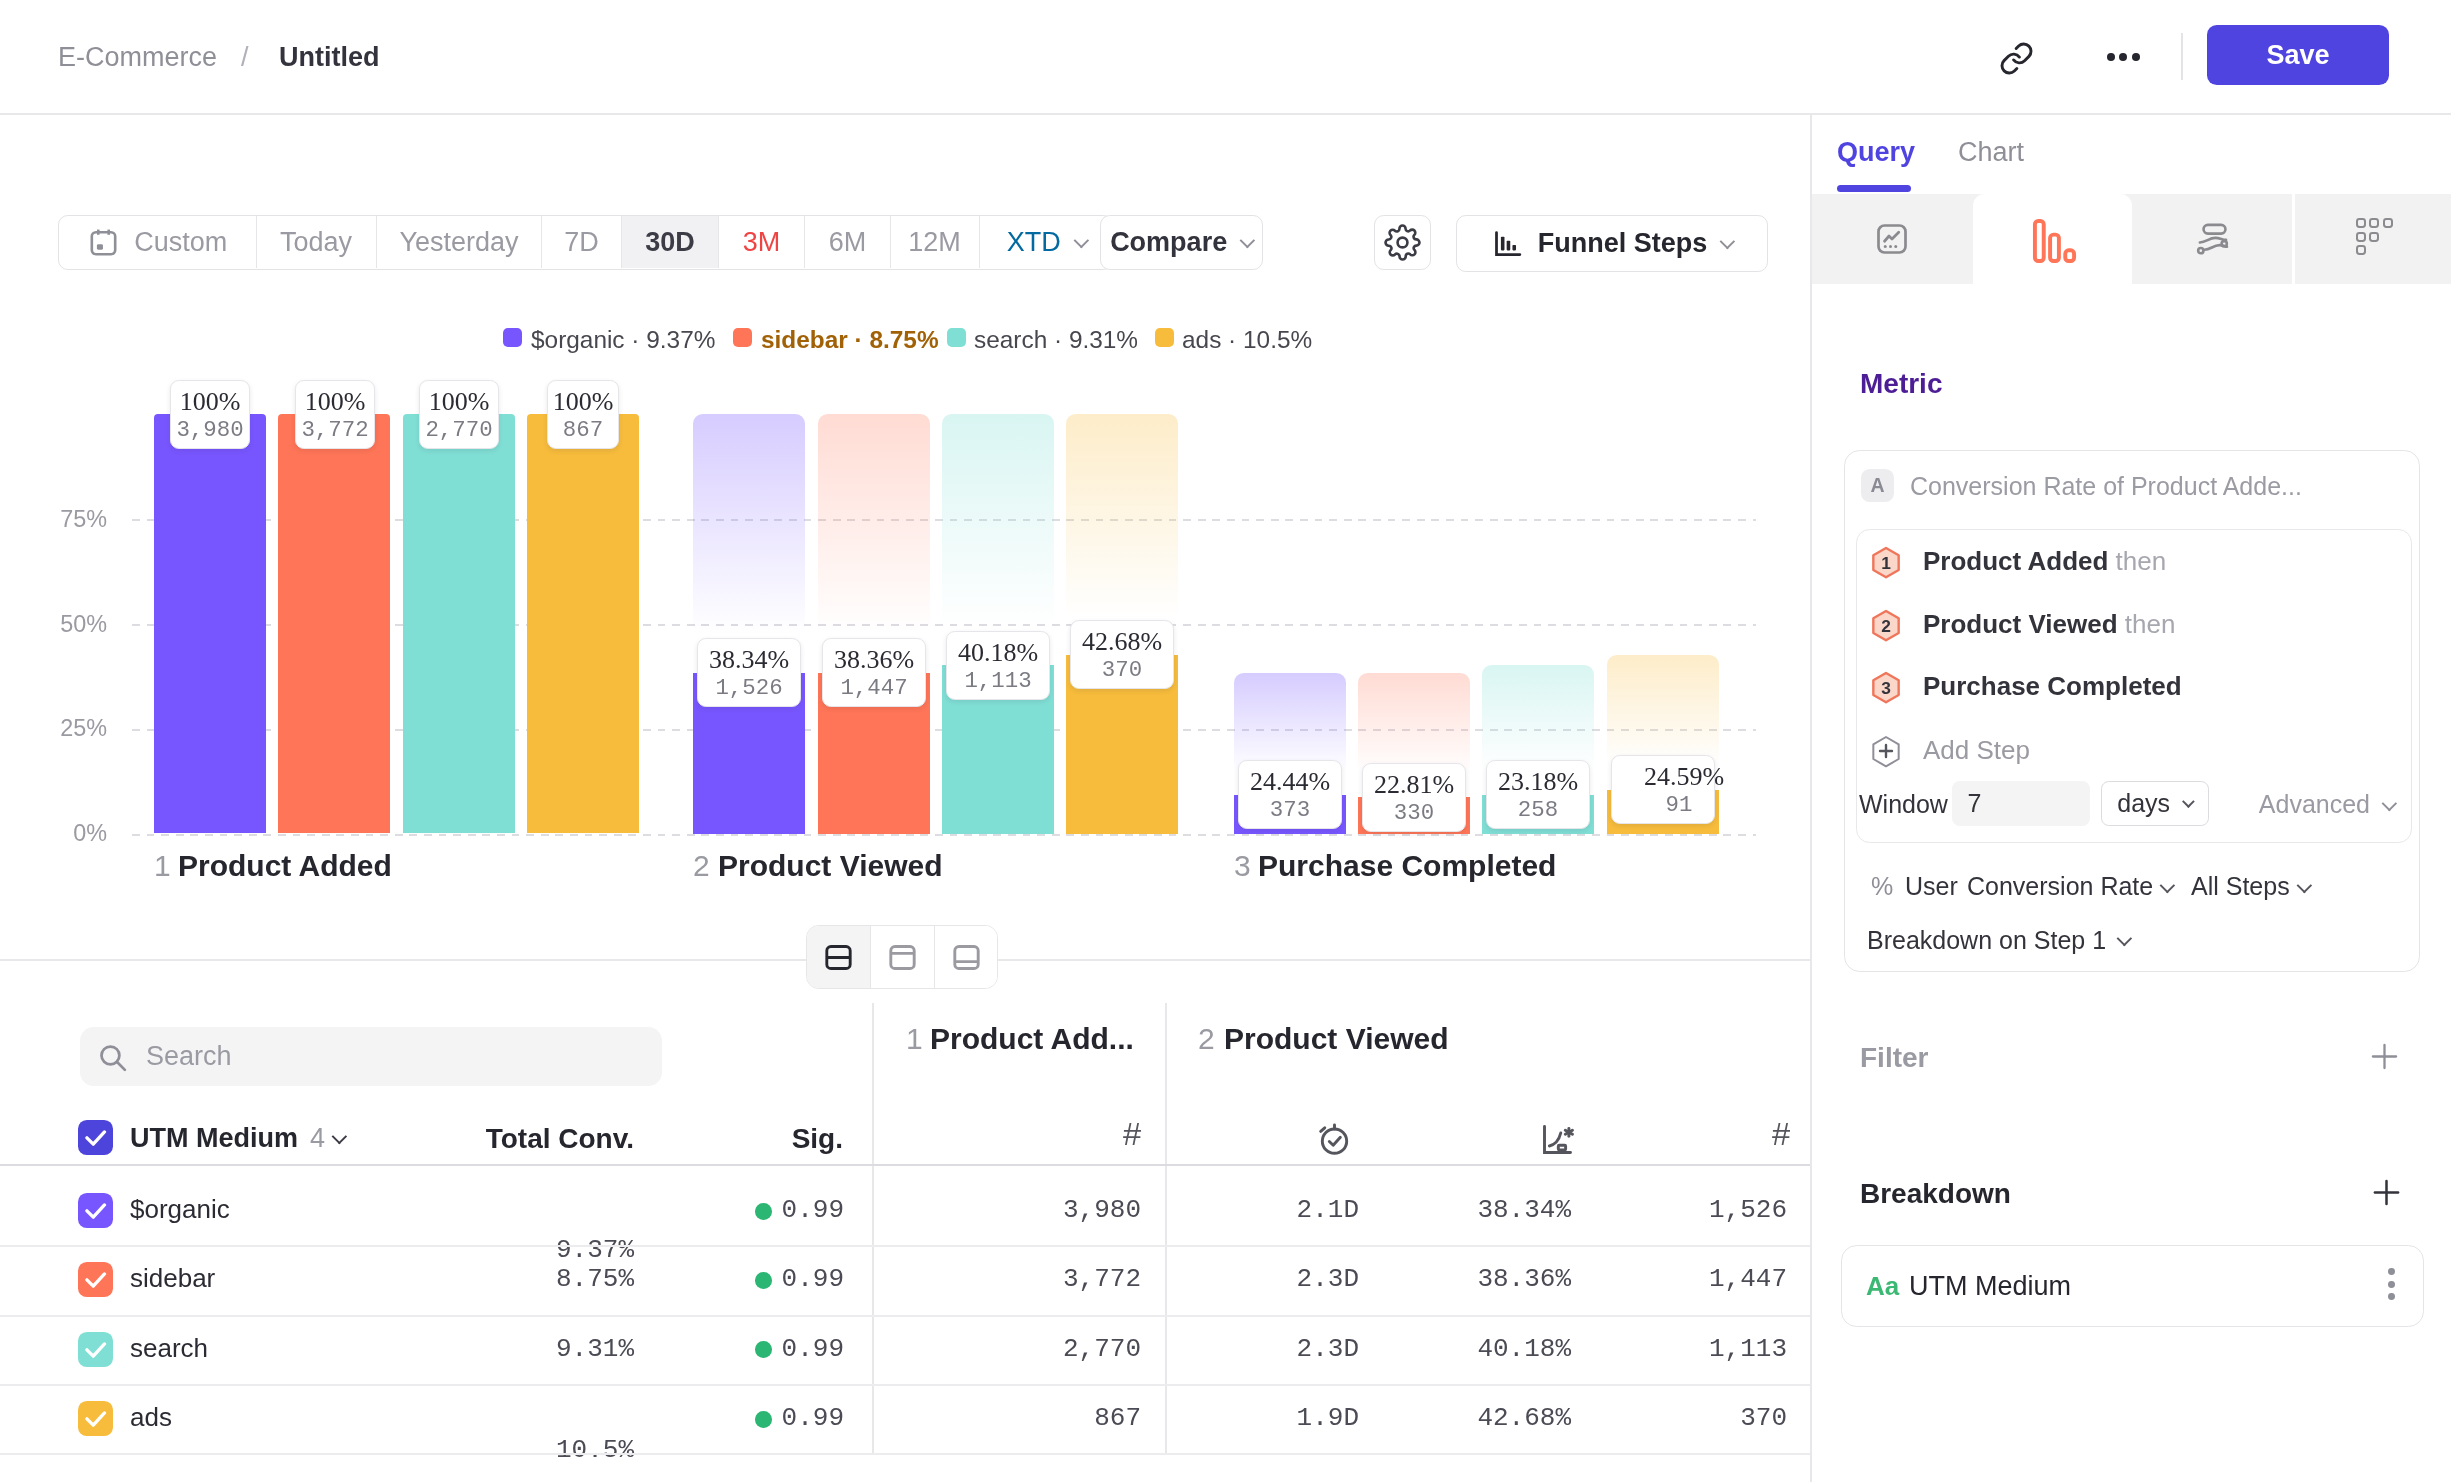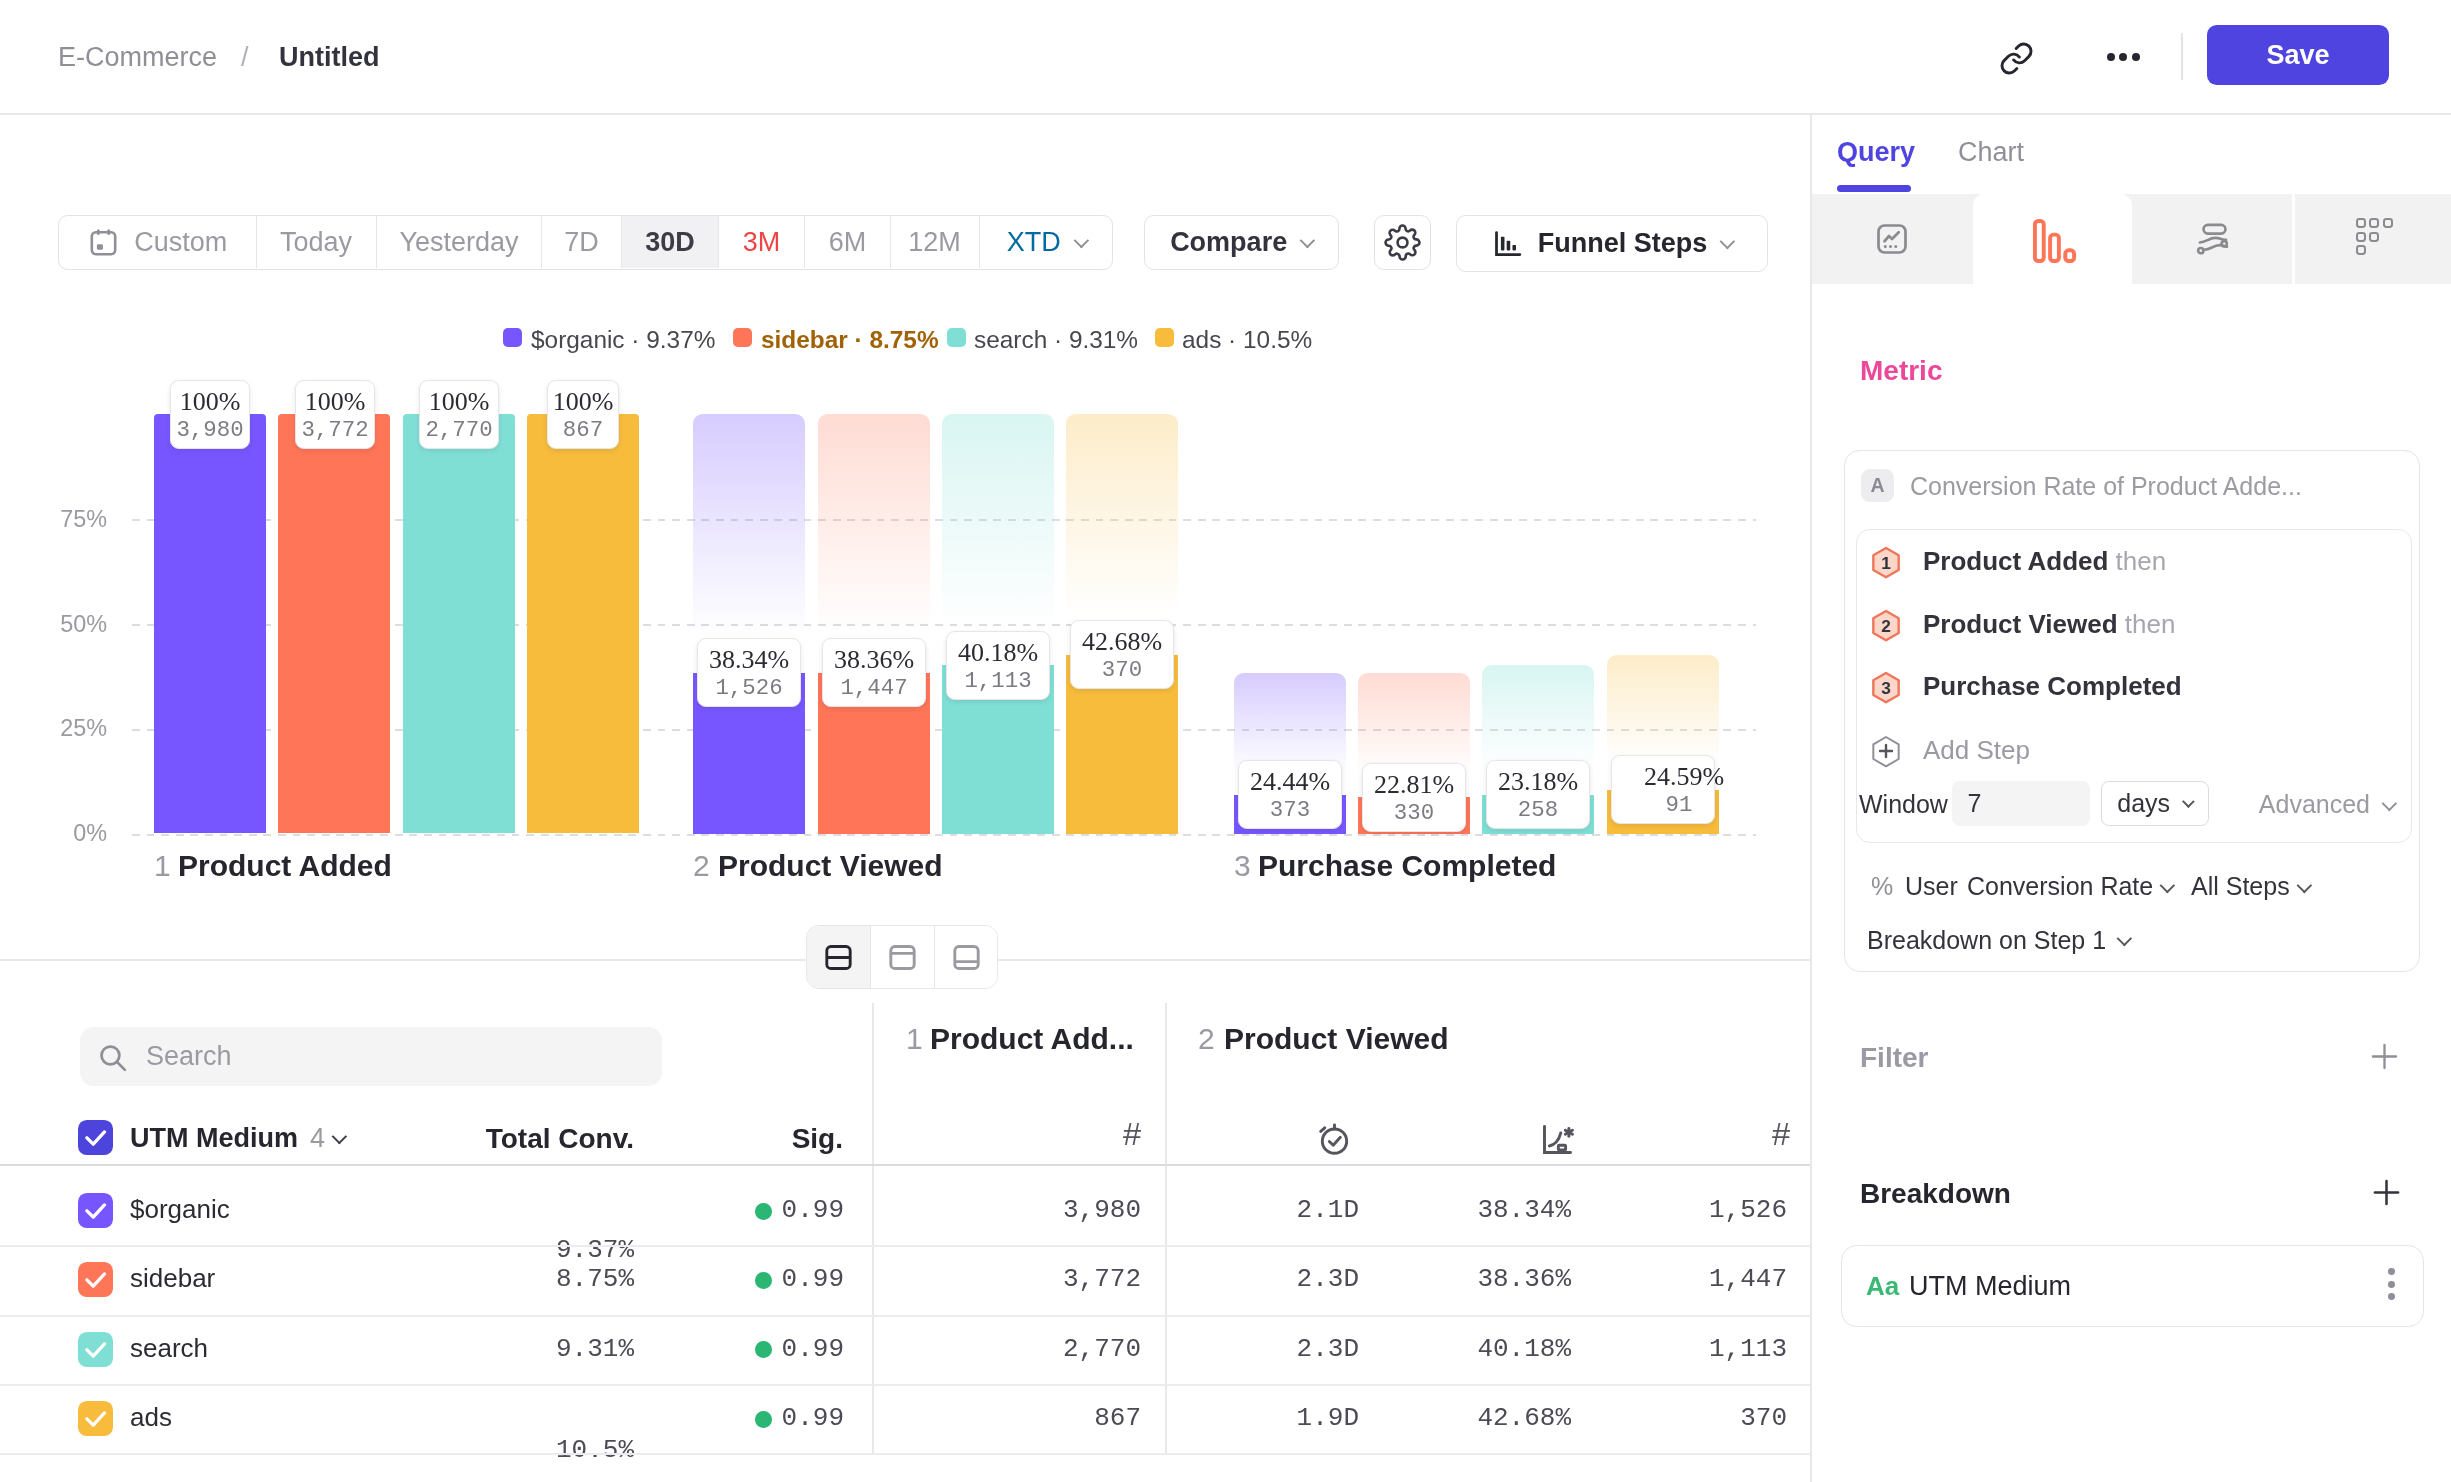--- a/index.html
+++ b/index.html
@@ -41,21 +41,21 @@
       <rect x="7.2" y="13.2" width="4.4" height="4" rx="1" fill="#8f8f98" stroke="none"></rect>
     </svg>Custom</div>
 <div class="abs" style="left:256px;top:216px;width:121px;height:52px;display:flex;align-items:center;justify-content:center;color:#9a9aa2;font-size:27px;border-right:1.5px solid #e6e6e9;">Today</div>
 <div class="abs" style="left:377px;top:216px;width:165px;height:52px;display:flex;align-items:center;justify-content:center;color:#9a9aa2;font-size:27px;border-right:1.5px solid #e6e6e9;">Yesterday</div>
 <div class="abs" style="left:542px;top:216px;width:80px;height:52px;display:flex;align-items:center;justify-content:center;color:#9a9aa2;font-size:27px;border-right:1.5px solid #e6e6e9;">7D</div>
 <div class="abs" style="left:622px;top:216px;width:97px;height:52px;display:flex;align-items:center;justify-content:center;color:#9a9aa2;font-size:27px;border-right:1.5px solid #e6e6e9;background:#f1f1f3;color:#3c3c46;font-weight:bold;">30D</div>
 <div class="abs" style="left:719px;top:216px;width:86px;height:52px;display:flex;align-items:center;justify-content:center;color:#ef4444;font-size:27px;border-right:1.5px solid #e6e6e9;">3M</div>
 <div class="abs" style="left:805px;top:216px;width:86px;height:52px;display:flex;align-items:center;justify-content:center;color:#9a9aa2;font-size:27px;border-right:1.5px solid #e6e6e9;">6M</div>
 <div class="abs" style="left:890px;top:216px;width:90px;height:52px;display:flex;align-items:center;justify-content:center;color:#9a9aa2;font-size:27px;border-right:1.5px solid #e6e6e9;">12M</div>
 <div class="abs" style="left:980px;top:216px;width:133px;height:52px;display:flex;align-items:center;justify-content:center;color:#0369a1;font-size:27px;border-right:1.5px solid #e6e6e9; border-right:none;">XTD&nbsp;&nbsp;<span class="chev" style="margin-top:-3.9px;"></span></div>
-<div class="btn" style="left:1144px;top:215px;width:195px;height:55px;font-size:27px;color:#33333d;font-weight:bold;">Compare&nbsp;&nbsp;<span class="chev" style="margin-top:-3.9px;"></span></div>
+<div class="btn" style="left:1100px;top:215px;width:163px;height:55px;font-size:27px;color:#33333d;font-weight:bold;">Compare&nbsp;&nbsp;<span class="chev" style="margin-top:-3.9px;"></span></div>
 <div class="btn" style="left:1374px;top:215px;width:57px;height:55px;">
     <svg width="37" height="37" viewBox="0 0 24 24" fill="none" stroke="#3c3c46" stroke-width="1.7">
       <circle cx="12" cy="12" r="3.2"></circle>
       <path d="M19.4 15a1.65 1.65 0 0 0 .33 1.82l.06.06a2 2 0 1 1-2.83 2.83l-.06-.06a1.65 1.65 0 0 0-1.82-.33 1.65 1.65 0 0 0-1 1.51V21a2 2 0 1 1-4 0v-.09A1.65 1.65 0 0 0 9 19.4a1.65 1.65 0 0 0-1.82.33l-.06.06a2 2 0 1 1-2.83-2.83l.06-.06a1.65 1.65 0 0 0 .33-1.82 1.65 1.65 0 0 0-1.51-1H3a2 2 0 1 1 0-4h.09A1.65 1.65 0 0 0 4.6 9a1.65 1.65 0 0 0-.33-1.82l-.06-.06a2 2 0 1 1 2.83-2.83l.06.06a1.65 1.65 0 0 0 1.82.33H9a1.65 1.65 0 0 0 1-1.51V3a2 2 0 1 1 4 0v.09a1.65 1.65 0 0 0 1 1.51 1.65 1.65 0 0 0 1.82-.33l.06-.06a2 2 0 1 1 2.83 2.83l-.06.06a1.65 1.65 0 0 0-.33 1.82V9a1.65 1.65 0 0 0 1.51 1H21a2 2 0 1 1 0 4h-.09a1.65 1.65 0 0 0-1.51 1z"></path>
     </svg>
   </div>
 <div class="btn" style="left:1456px;top:215px;width:312px;height:57px;font-size:27px;color:#26262e;font-weight:bold;"><svg width="33" height="33" viewBox="0 0 24 24" fill="none" stroke="#26262e" stroke-width="2" style="margin-right:13.7px;">
       <path d="M4 4v16h17" stroke-linecap="round"></path>
       <rect x="7.2" y="7" width="2.6" height="10" rx="0.6" fill="#26262e" stroke="none"></rect>
       <rect x="11.4" y="10" width="2.6" height="7" rx="0.6" fill="#26262e" stroke="none"></rect>
@@ -296,21 +296,21 @@
     <circle cx="19.6" cy="15.4" r="1.7"></circle>
     <path d="M6.8 19.3c4 0 5.6-3 9.8-3 2.4 0 3.6.8 4.8 1"></path>
     <circle cx="4.4" cy="19.9" r="1.7"></circle>
   </svg>
 <div class="abs" style="left:2356px;top:218px;width:9.8px;height:9.8px;border:2.7px solid #8a8a8f;border-radius:3.4px;"></div>
 <div class="abs" style="left:2369px;top:218px;width:9.8px;height:9.8px;border:2.7px solid #8a8a8f;border-radius:3.4px;"></div>
 <div class="abs" style="left:2383px;top:218px;width:9.8px;height:9.8px;border:2.7px solid #8a8a8f;border-radius:3.4px;"></div>
 <div class="abs" style="left:2356px;top:232px;width:9.8px;height:9.8px;border:2.7px solid #8a8a8f;border-radius:3.4px;"></div>
 <div class="abs" style="left:2369px;top:232px;width:9.8px;height:9.8px;border:2.7px solid #8a8a8f;border-radius:3.4px;"></div>
 <div class="abs" style="left:2356px;top:245px;width:9.8px;height:9.8px;border:2.7px solid #8a8a8f;border-radius:3.4px;"></div>
-<div class="abs" style="left:1860px;top:355px;font-size:28px;color:#ec4899;font-weight:bold;">Metric</div>
+<div class="abs" style="left:1860px;top:368px;font-size:28px;color:#4c1d95;font-weight:bold;">Metric</div>
 <div class="abs" style="left:1844px;top:450px;width:576px;height:522px;border:1.5px solid #e5e5e8;border-radius:15.6px;background:#fff;"></div>
 <div class="abs" style="left:1861px;top:469px;width:33px;height:33px;background:#ededef;border-radius:8.8px;text-align:center;line-height:33px;font-size:19.5px;font-weight:bold;color:#8a8a94;">A</div>
 <div class="abs" style="left:1910px;top:472px;font-size:25px;color:#9b9ba3;">Conversion Rate of Product Adde...</div>
 <div class="abs" style="left:1856px;top:529px;width:556px;height:314px;border:1.5px solid #e8e8ea;border-radius:13.7px;background:#fff;"></div>
 <svg class="abs" style="left:1870px;top:545px;" width="32" height="34" viewBox="0 0 24 25">
     <polygon points="12,1.5 21.5,7 21.5,18 12,23.5 2.5,18 2.5,7" fill="#FBD7C9" stroke="#F0765B" stroke-width="1.8" stroke-linejoin="round" transform="translate(0,0.5)"></polygon>
     <text x="12" y="17.5" text-anchor="middle" font-size="13" font-weight="bold" fill="#33333b" font-family="Liberation Sans">1</text>
   </svg>
 <div class="abs" style="left:1923px;top:546px;font-size:26px;color:#33333b;font-weight:bold;">Product Added<span style="color:#a7a7af;font-weight:normal;"> then</span></div>
 <svg class="abs" style="left:1870px;top:608px;" width="32" height="34" viewBox="0 0 24 25">

